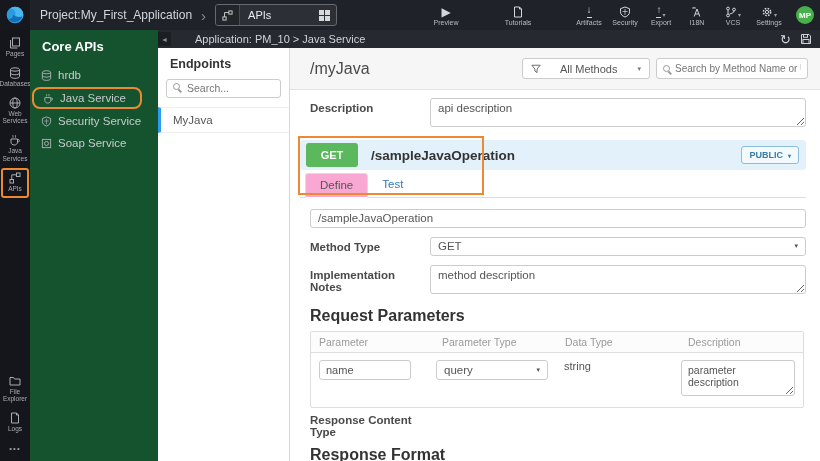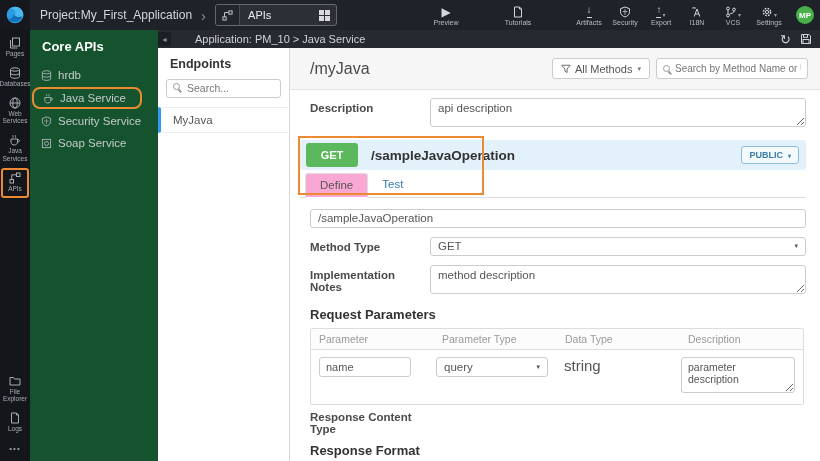--- a/index.html
+++ b/index.html
@@ -59,21 +59,21 @@
   .ep-search input { width:100%; height:19px; border:1px solid #ccc; border-radius:3px; font-size:10.5px; padding:0 4px 0 20px; color:#555; outline:none; }
   .mag { width:7px; height:7px; border:1.5px solid #999; border-radius:50%; position:relative; display:inline-block; flex:0 0 auto; }
   .mag::after { content:""; position:absolute; width:4px; height:1.5px; background:#999; transform:rotate(45deg); right:-3px; bottom:-2px; }
   .ep-search .mag { position:absolute; left:7px; top:5px; }
   .ep-item { border-top:1px solid #eee; border-bottom:1px solid #eee; border-left:3px solid #2d9bf0; padding:6px 10px 6px 12px; font-size:11.5px; color:#555; cursor:pointer; }
 
   .main { flex:1; display:flex; flex-direction:column; min-width:0; background:#fff; }
   .main-header { height:42px; background:#f6f6f6; border-bottom:1px solid #e2e2e2; display:flex; align-items:center; padding:0 12px 0 20px; flex:0 0 auto; }
   .page-title { font-size:16px; color:#4a4a4a; }
   .hdr-right { margin-left:auto; display:flex; gap:6px; }
-  .filter-btn { height:21px; border:1px solid #ccc; border-radius:3px; background:#fff; display:flex; align-items:center; gap:4px; font-size:11px; color:#555; padding:0 8px; cursor:pointer; }
+  .filter-btn { height:21px; border:1px solid #ccc; border-radius:3px; background:#fff; display:flex; align-items:center; gap:19px; font-size:11px; color:#555; padding:0 8px; cursor:pointer; }
   .filter-btn .caret-mini { color:#777; font-size:7px; }
   .hdr-search { width:152px; height:21px; border:1px solid #ccc; border-radius:3px; background:#fff; display:flex; align-items:center; padding:0 6px; gap:5px; }
   .hdr-search input { border:none; outline:none; flex:1; font-size:10px; color:#555; min-width:0; background:transparent; }
 
   .main-scroll { flex:1; padding:8px 14px 0 20px; position:relative; overflow:hidden; }
   .frow { display:flex; margin-bottom:9px; }
   .flabel { width:120px; flex:0 0 auto; font-size:11.5px; font-weight:bold; color:#4a4a4a; padding-top:4px; }
   .fctrl { flex:1; min-width:0; }
   .txt-input { width:100%; height:19px; border:1px solid #ccc; border-radius:3px; font-size:11.5px; color:#555; padding:0 7px; outline:none; }
   .txt-area { width:100%; height:29px; border:1px solid #ccc; border-radius:3px; font-size:11.5px; color:#555; padding:3px 7px; resize:both; outline:none; font-family:"Liberation Sans",sans-serif; }
@@ -85,29 +85,29 @@
   .method-bar { height:30px; background:#e3f1fa; border-radius:3px; display:flex; align-items:center; padding:0 7px 0 6px; }
   .method-get { width:52px; height:24px; background:#5cb85c; color:#fff; font-weight:bold; font-size:11px; display:flex; align-items:center; justify-content:center; border-radius:3px; cursor:pointer; }
   .method-path { font-size:13.5px; font-weight:bold; color:#333; margin-left:13px; }
   .public-chip { margin-left:auto; border:1px solid #8bbdde; background:#f3fafe; color:#3a7ca6; font-size:9px; font-weight:bold; border-radius:3px; padding:3px 7px; display:flex; align-items:center; gap:4px; cursor:pointer; }
   .public-chip .caret-mini { color:#3a7ca6; font-size:6px; }
   .tabs-row { display:flex; border-bottom:1px solid #ddd; margin-top:3px; padding-left:5px; }
   .tab { font-size:11.5px; padding:5px 14px 6px; cursor:pointer; }
   .tab.active { background:#f9a8d4; border:1px solid #ddd; border-bottom-color:#fff; border-radius:3px 3px 0 0; color:#555; margin-bottom:-1px; }
   .tab.link { color:#337ab7; }
 
-  .section-title { font-size:13px; font-weight:bold; color:#333; margin:8px 0 6px; }
+  .section-title { font-size:16px; font-weight:bold; color:#333; margin:8px 0 6px; }
   .ptable { border:1px solid #ddd; border-radius:2px; margin-right:2px; }
   .pt-head, .pt-row { display:grid; grid-template-columns:1fr 1fr 1fr 1fr; }
   .pt-head { border-bottom:1px solid #ddd; background:#fcfcfc; }
   .pt-head span { font-size:10.5px; color:#9a9a9a; padding:4px 8px; }
   .pt-row > div { padding:7px 8px; }
   .cell-input { width:92px; height:20px; border:1px solid #ccc; border-radius:3px; font-size:11px; color:#555; padding:0 6px; outline:none; }
   .cell-select { width:112px; height:20px; }
-  .cell-static { font-size:15px; color:#555; padding-top:4px; }
+  .cell-static { font-size:11px; color:#555; padding-top:4px; }
   .cell-area { width:114px; height:36px; border:1px solid #ccc; border-radius:3px; font-size:10.5px; color:#555; padding:3px 6px; resize:both; outline:none; font-family:"Liberation Sans",sans-serif; }
 
   .rct-row { display:flex; margin:6px 0 2px; }
   .rct-value { font-size:11.5px; font-weight:bold; color:#333; padding-top:1px; }
   .rct-row .flabel { padding-top:0; }
 
   svg.ic { display:block; }
 </style>
 </head>
 <body>

